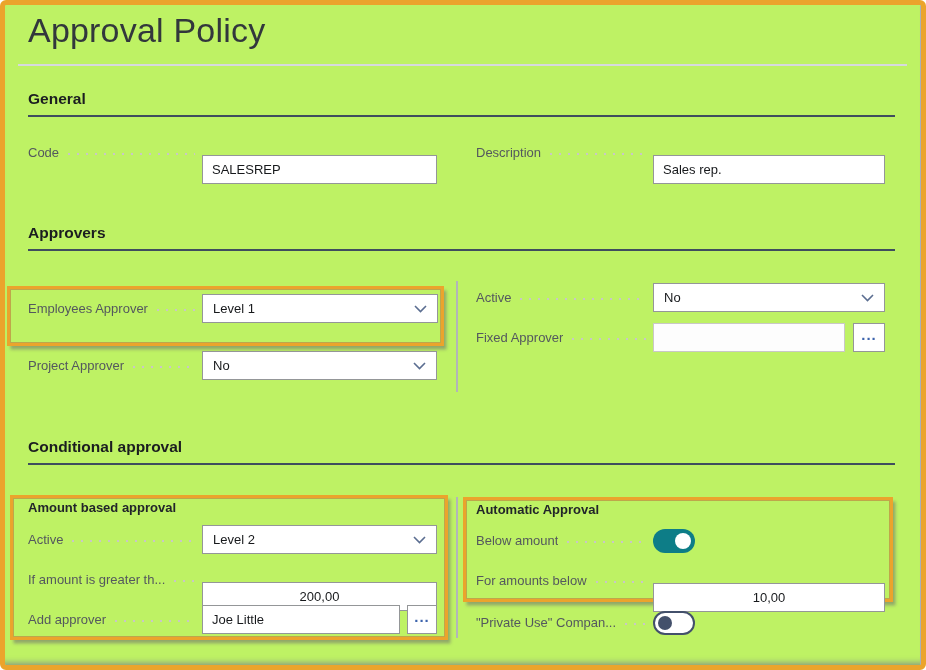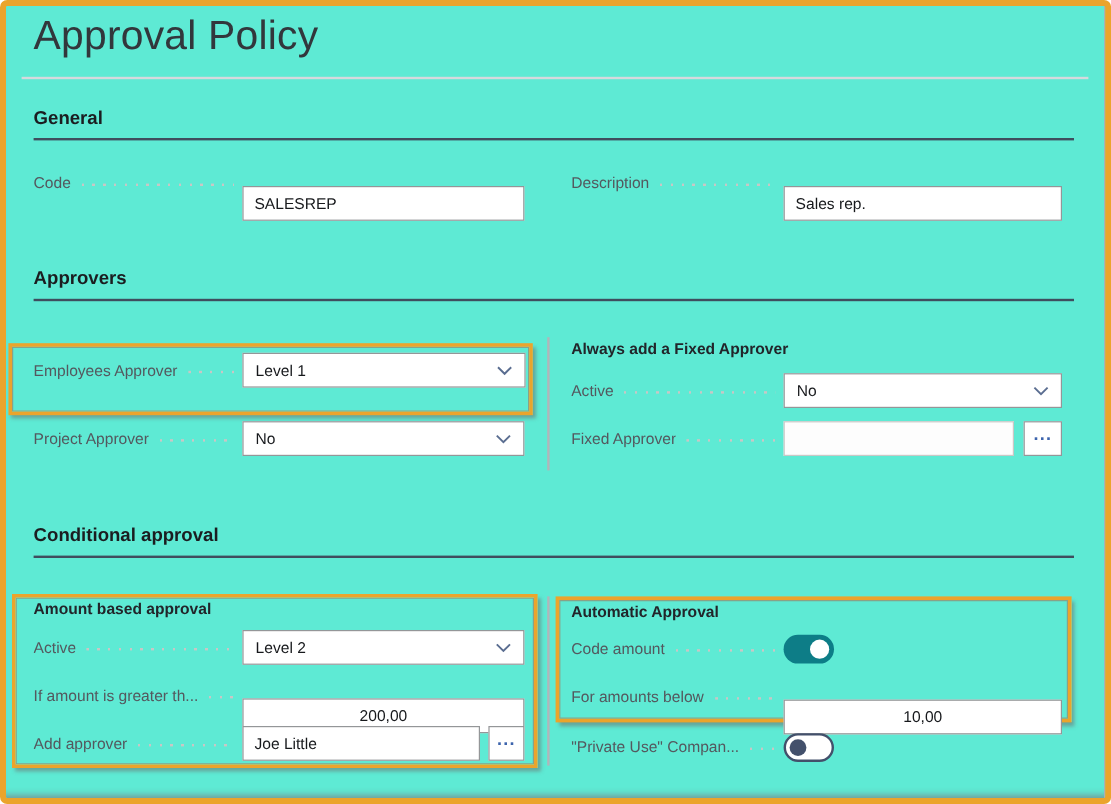--- a/index.html
+++ b/index.html
@@ -2,21 +2,21 @@
 <html><head>
 <meta charset="utf-8">
 <style>
   * { box-sizing: border-box; margin: 0; padding: 0; }
   html,body { width: 926px; height: 670px; background:#fff; }
   body { font-family: "Liberation Sans", "DejaVu Sans", sans-serif; position: relative; }
 
   .page {
     position:absolute; inset:0;
     border:5px solid #EBA42C; border-radius:6px;
-    overflow:hidden; background:#5eead4;
+    overflow:hidden; background:#bef264;
     box-shadow: inset -5px 0 0 -4px #aab0b6, inset 0 -8px 6px -6px rgba(125,130,136,.85);
   }
   .content { padding: 0 26px 0 23px; }
 
   h1.title {
     font-size:34px; font-weight:300; color:#32373c;
     margin-top:6px; letter-spacing:.2px;
   }
   .title-rule { height:2px; background:#d6d9dd; margin:14px -12px 0 -10px; }
 
@@ -158,21 +158,20 @@
           <div class="ctrl select">
             <span class="val">No</span>
             <svg class="chev" width="13" height="8" viewBox="0 0 13 8">
                 <path d="M1 1l5.5 5.5L12 1" fill="none" stroke="#5b6e91" stroke-width="1.6"></path>
               </svg>
           </div>
         </div>
       </div>
 
       <div class="col-right">
-        <div class="subhead subhead-gap">Always add a Fixed Approver</div>
         <div class="frow">
           <div class="flabel">
             <span class="ltext">Active</span>
             <span class="leader"></span>
           </div>
           <div class="ctrl select">
             <span class="val">No</span>
             <svg class="chev" width="13" height="8" viewBox="0 0 13 8">
                 <path d="M1 1l5.5 5.5L12 1" fill="none" stroke="#5b6e91" stroke-width="1.6"></path>
               </svg>
@@ -228,21 +227,21 @@
             </button>
           </div>
         </div>
       </div>
 
       <div class="col-right">
         <div class="hl hl-auto">
           <div class="subhead">Automatic Approval</div>
           <div class="frow">
             <div class="flabel">
-              <span class="ltext">Code amount</span>
+              <span class="ltext">Below amount</span>
               <span class="leader"></span>
             </div>
             <div class="toggle on">
               <div class="knob"></div>
             </div>
           </div>
           <div class="frow">
             <div class="flabel">
               <span class="ltext">For amounts below</span>
               <span class="leader"></span>

